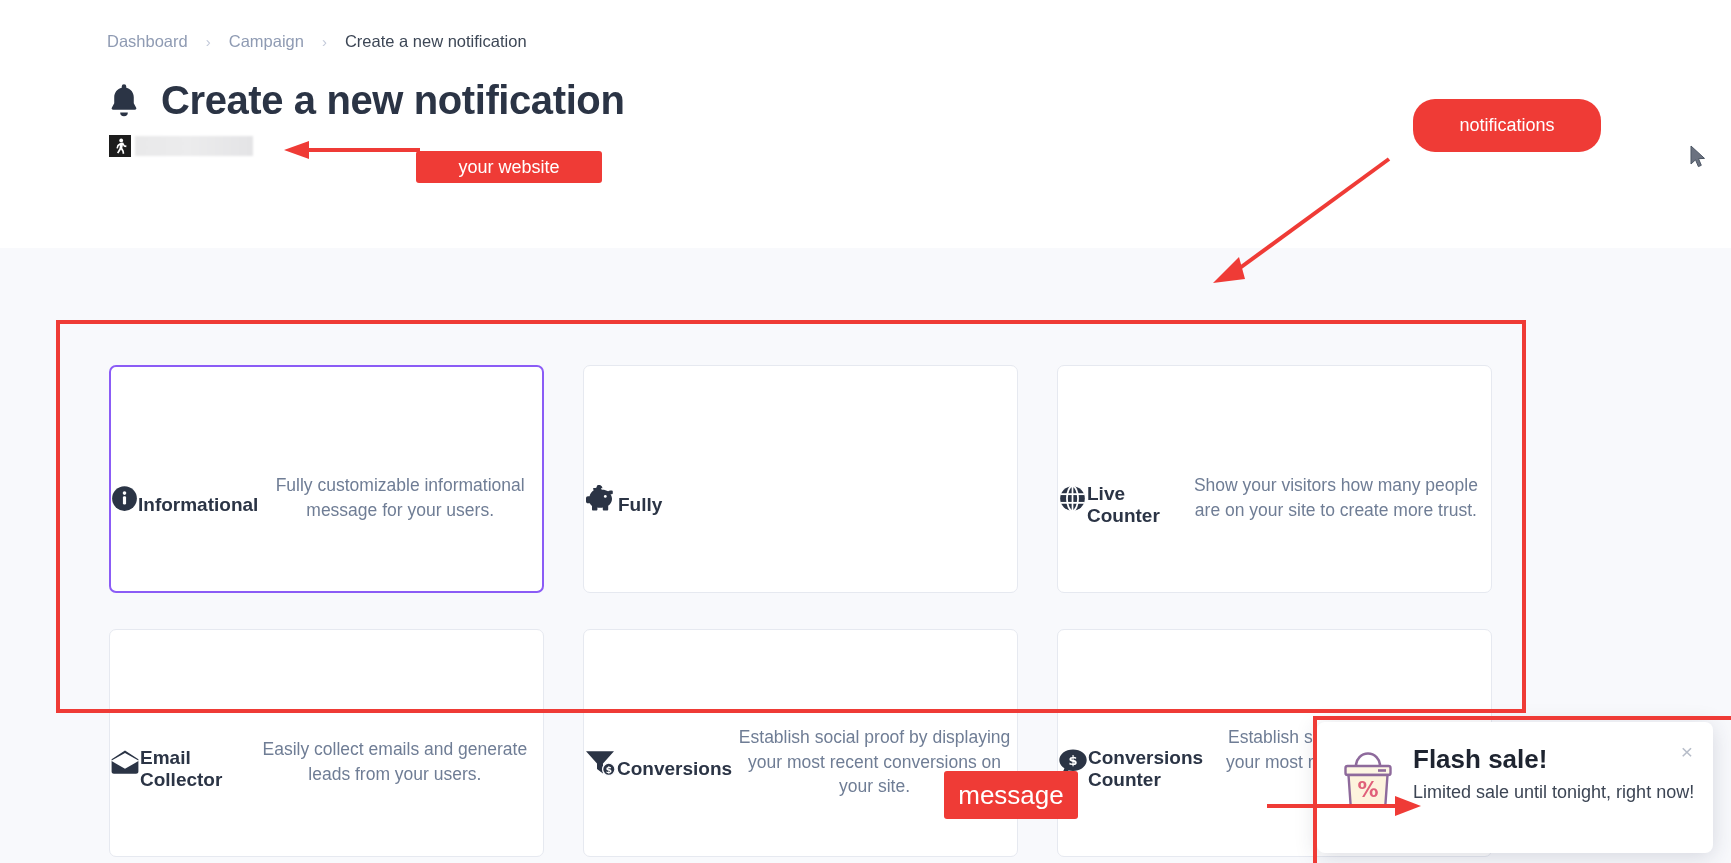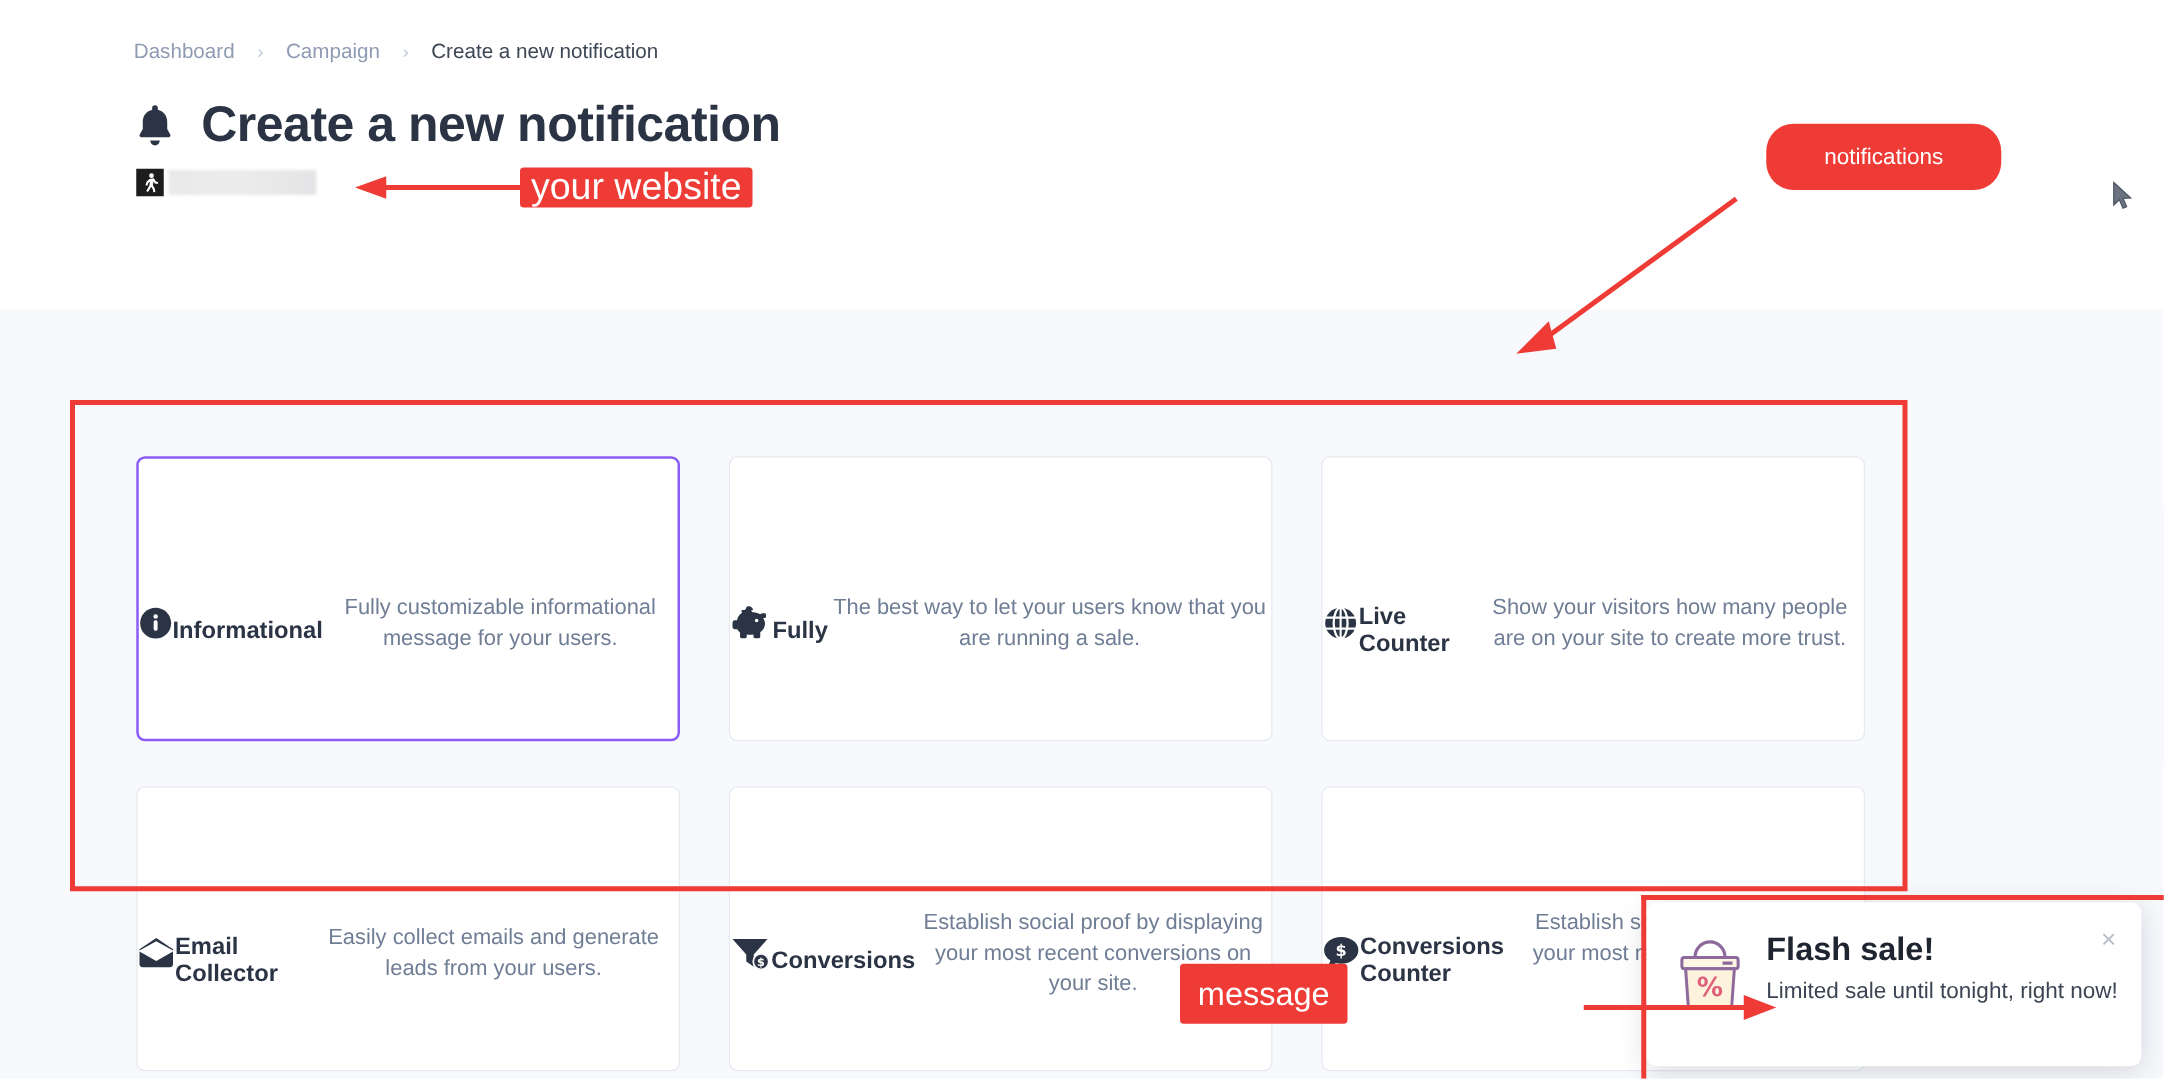--- a/index.html
+++ b/index.html
@@ -112,21 +112,21 @@
   .anno-label {
     position: absolute;
     background: #ef3b36;
     color: #ffffff;
     font-size: 25px;
     border-radius: 3px;
     display: flex; align-items: center; justify-content: center;
     white-space: nowrap;
     z-index: 40;
   }
-  #anno-website { left: 416px; top: 134px; width: 186px; height: 32px; font-size: 30px; }
+  #anno-website { left: 416px; top: 151px; width: 186px; height: 32px; font-size: 18px; }
   #anno-notifications { left: 1413px; top: 99px; width: 188px; height: 53px; font-size: 18px; border-radius: 22px; }
   #anno-preview { left: 944px; top: 771px; width: 134px; height: 48px; font-size: 26px; }
 
   .anno-box {
     position: absolute;
     border: 4px solid #ef3b36;
     z-index: 35; pointer-events: none;
   }
   #box-cards { left: 56px; top: 320px; width: 1470px; height: 393px; }
   #box-preview { left: 1313px; top: 716px; width: 420px; height: 147px; border-right: none; border-bottom: none; }
@@ -193,21 +193,20 @@
 
       <div class="card">
         <span class="card-icon">
           <svg width="34" height="29" viewBox="0 0 34 29" fill="#2b3445">
             <path d="M16.5 2.2c-1.9 0-3.5.6-4.6 1.5l-.2.2H9.3a2.6 2.6 0 0 0 .4 2.3C7.5 7.6 6 9.9 5.6 12.2H3.9A1.9 1.9 0 0 0 2 14.1v3.3c0 1 .8 1.9 1.9 1.9h1.9c.5 1 1.3 1.9 2.2 2.6v3.5c0 .6.5 1.1 1.1 1.1h3.2c.6 0 1.1-.5 1.1-1.1v-1.8c.7.1 1.4.2 2.1.2h1.2c.7 0 1.4-.1 2.1-.2v1.8c0 .6.5 1.1 1.1 1.1h3.2c.6 0 1.1-.5 1.1-1.1v-3.6c2.3-1.6 3.8-4 3.8-6.8 0-1.7-.6-3.3-1.5-4.7h1.3a1 1 0 0 0 1-1V7.5a1 1 0 0 0-1-1h-1.5c-.8 0-1.6.3-2.2.8-1.6-1-3.6-1.6-5.7-1.6l-.9-.1c-.2-1.7-1.2-3.1-2.1-3.4z"></path>
             <circle cx="21.3" cy="12.4" r="1.4" fill="#fff"></circle>
             <path d="M13.5 1.3c1.4-.7 3.2-.3 4.2.9.5.6.7 1.3.7 2l-1.9-.2c-1.2-.1-2.3 0-3.4.2-.6-1-.4-2.3.4-2.9z"></path>
           </svg>
         </span>
         <div class="card-title">Fully</div>
-        <div class="card-desc">The best way to let your users know that you are running a sale.</div>
       </div>
 
       <div class="card">
         <span class="card-icon">
           <svg width="29" height="29" viewBox="0 0 24 24" fill="none" stroke="#2b3445" stroke-width="1.7">
             <circle cx="12" cy="12" r="10.2" fill="#2b3445" stroke="none"></circle>
             <ellipse cx="12" cy="12" rx="4.6" ry="10.2" stroke="#fff" stroke-width="1.5" fill="none"></ellipse>
             <line x1="2" y1="8.4" x2="22" y2="8.4" stroke="#fff" stroke-width="1.5"></line>
             <line x1="2" y1="15.6" x2="22" y2="15.6" stroke="#fff" stroke-width="1.5"></line>
             <line x1="12" y1="1.8" x2="12" y2="22.2" stroke="#fff" stroke-width="1.4"></line>

